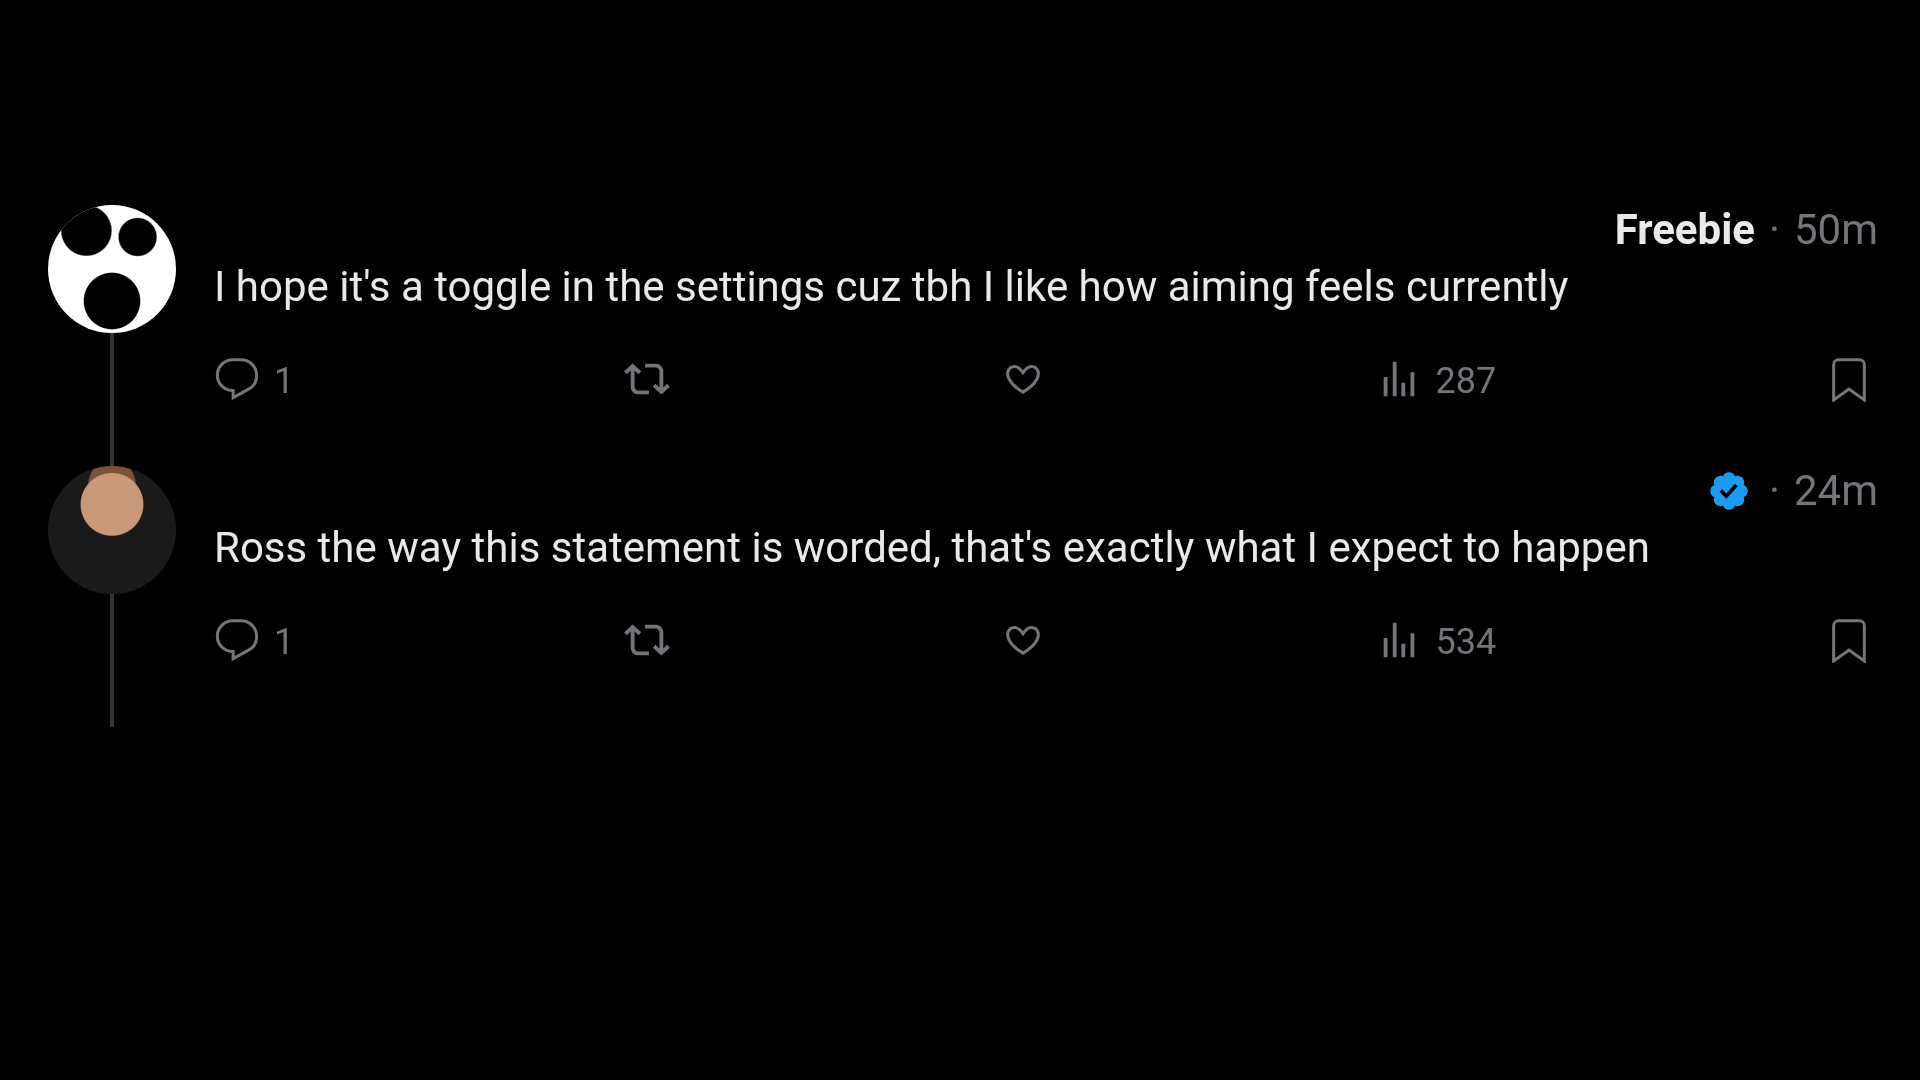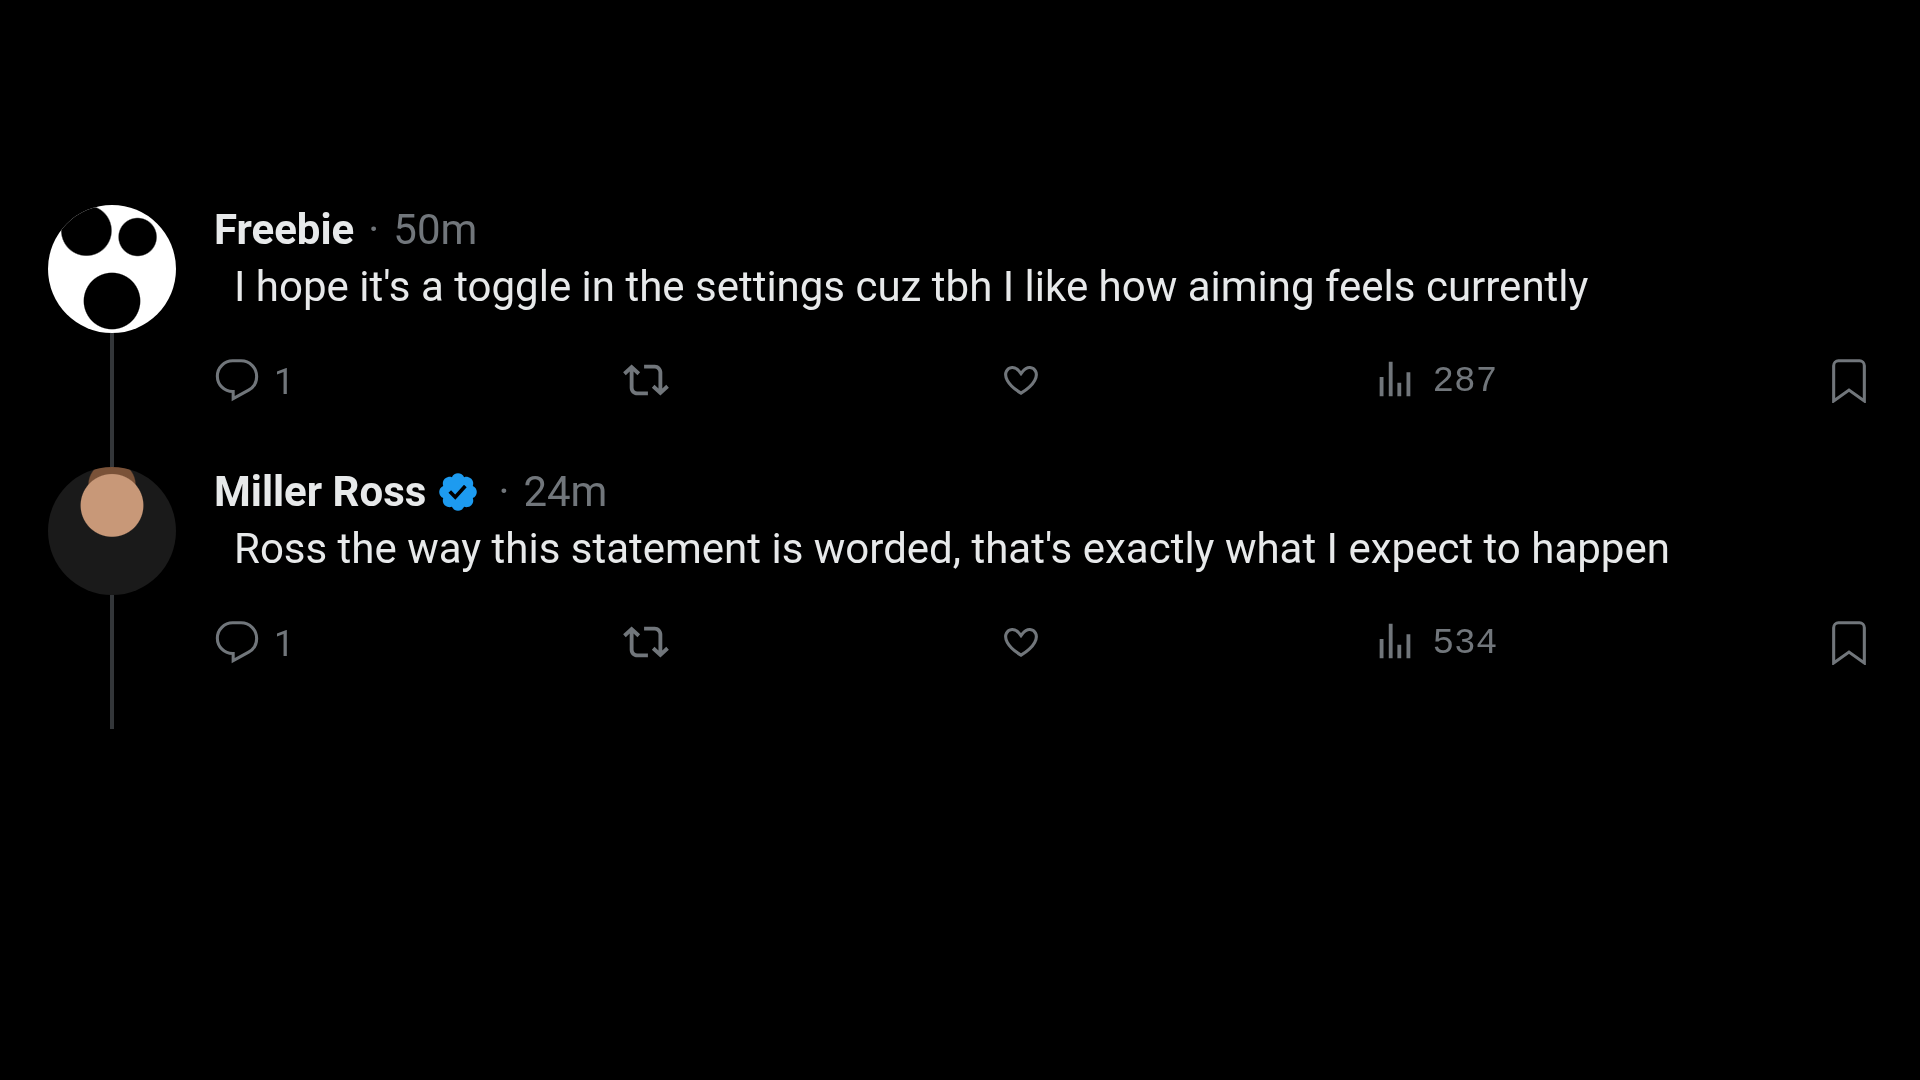--- a/index.html
+++ b/index.html
@@ -48,20 +48,21 @@
     padding-left: 32px;
     min-width: 0;
   }
   .header-row {
     display: flex;
     align-items: center;
     gap: 0;
     font-size: 42px;
     line-height: 1.2;
     flex-wrap: wrap;
+    justify-content: flex-end;
   }
   .display-name {
     font-weight: 700;
     color: #e7e9ea;
   }
   .verified {
     display: inline-flex;
     margin-left: 10px;
     margin-right: 4px;
   }
@@ -69,21 +70,20 @@
     color: #71767b;
     font-weight: 400;
     margin-left: 14px;
   }
   .tweet-text {
     font-size: 42px;
     line-height: 1.35;
     color: #e7e9ea;
     margin-top: 4px;
     font-weight: 400;
-    margin-left: 20px;
   }
   .actions {
     display: flex;
     align-items: center;
     margin-top: 40px;
     padding-bottom: 60px;
     color: #71767b;
   }
   .action {
     display: flex;
@@ -95,21 +95,21 @@
     width: 46px;
     height: 46px;
   }
   .action .count {
     font-size: 36px;
     color: #71767b;
   }
   .action.reply { flex: 0 0 auto; }
   .action.retweet { margin-left: auto; flex: 0 0 auto; }
   .action.like { margin-left: auto; flex: 0 0 auto; }
-  .action.views { margin-left: auto; flex: 0 0 auto; font-family: Liberation Mono, monospace; }
+  .action.views { margin-left: auto; flex: 0 0 auto; }
   .action.bookmark { margin-left: auto; flex: 0 0 auto; }
   .actions { justify-content: space-between; padding-right: 6px; }
 
   
   .avatar.bw {
     background: #fff;
   }
   .avatar.bw::after {
     content:'';
     position:absolute;
@@ -186,21 +186,20 @@
     </div>
   </article>
 
   <article class="tweet">
     <div class="avatar-col">
       <div class="avatar person"></div>
       <div class="thread-line"></div>
     </div>
     <div class="content-col">
       <div class="header-row">
-        <span class="display-name">Miller Ross</span>
         <span class="verified">
           <svg width="44" height="44" viewBox="0 0 22 22">
               <path fill="#1d9bf0" d="M20.396 11c-.018-.646-.215-1.275-.57-1.816-.354-.54-.852-.972-1.438-1.246.223-.607.27-1.264.14-1.897-.131-.634-.437-1.218-.882-1.687-.47-.445-1.053-.75-1.687-.882-.633-.13-1.29-.083-1.897.14-.273-.587-.704-1.086-1.245-1.44S11.647 1.62 11 1.604c-.646.017-1.273.213-1.813.568s-.969.854-1.24 1.44c-.608-.223-1.267-.272-1.902-.14-.635.13-1.22.436-1.69.882-.445.47-.749 1.055-.878 1.688-.13.633-.08 1.29.144 1.896-.587.274-1.087.705-1.443 1.245-.356.54-.555 1.17-.574 1.817.02.647.218 1.276.574 1.817.356.54.856.972 1.443 1.245-.224.606-.274 1.263-.144 1.896.13.634.433 1.218.877 1.688.47.443 1.054.747 1.687.878.633.132 1.29.084 1.897-.136.274.586.705 1.084 1.246 1.439.54.354 1.17.551 1.816.569.647-.016 1.276-.213 1.817-.567s.972-.854 1.245-1.44c.604.239 1.266.296 1.903.164.636-.132 1.22-.447 1.68-.907.46-.46.776-1.044.908-1.681s.075-1.299-.165-1.903c.586-.274 1.084-.705 1.439-1.246.354-.54.551-1.17.569-1.816zM9.662 14.85l-3.429-3.428 1.293-1.302 2.072 2.072 4.4-4.794 1.347 1.246z"></path>
             </svg>
         </span>
         <span class="meta"> · </span>
         <span class="meta">24m</span>
       </div>
       <div class="tweet-text">Ross the way this statement is worded, that's exactly what I expect to happen</div>
       <div class="actions">

